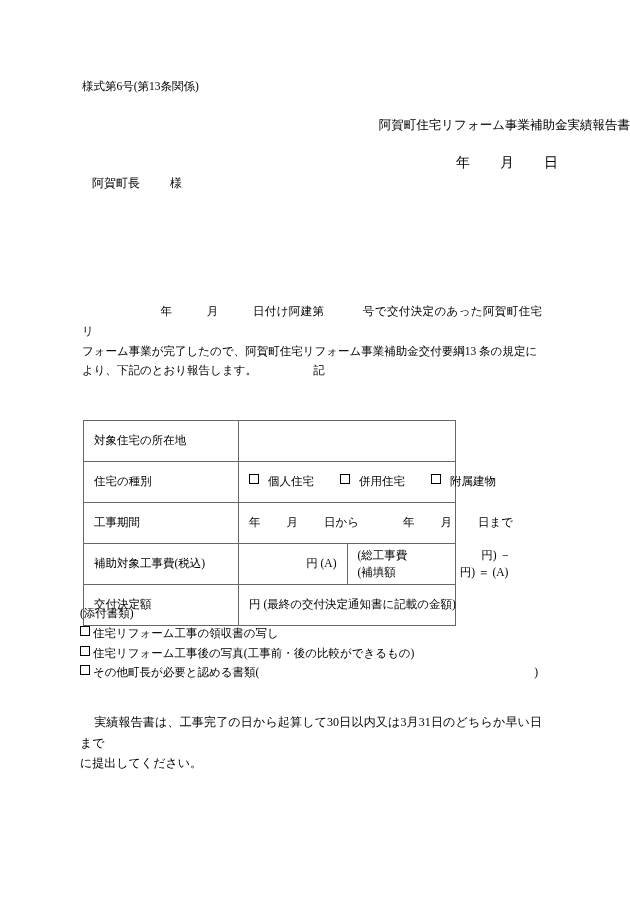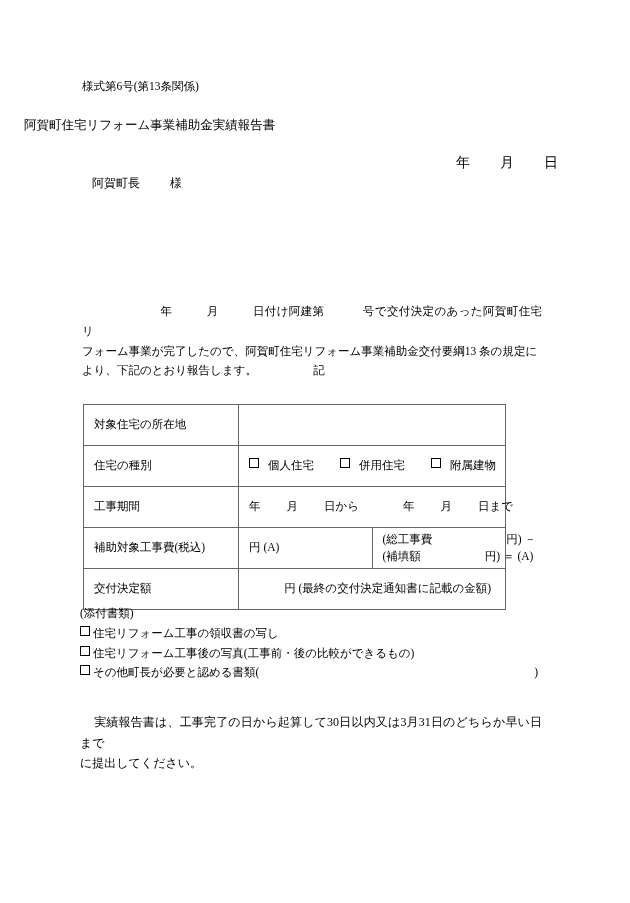--- a/index.html
+++ b/index.html
@@ -28,21 +28,21 @@
   
   #form-no {
     left: 82px;
     top: 78px;
     font-size: 11.5px;
   }
   #doc-title {
     left: 0;
     top: 116px;
     width: 630px;
-    text-align: left;
+    text-align: right;
     font-size: 12.5px;
     padding-left: 24px;
     box-sizing: border-box;
   }
 
   
   #date-line {
     left: 16px;
     top: 152px;
     width: 630px;
@@ -130,22 +130,22 @@
     width: 630px;
     text-align: center;
     font-size: 11.5px;
     padding-left: 8px;
     box-sizing: border-box;
   }
 
   
   #form-table {
     left: 83px;
-    top: 404px;
-    width: 423px;
+    top: 420px;
+    width: 373px;
     border-collapse: collapse;
     table-layout: fixed;
   }
   #form-table td {
     border: 1px solid #666666;
     font-size: 11.5px;
     padding: 0 10px;
     vertical-align: middle;
   }
   #form-table td.label-cell {
@@ -164,21 +164,21 @@
     border: 1px solid #000000;
     margin-right: 9px;
     vertical-align: 1px;
   }
   .period-cell { text-align: right; white-space: nowrap; padding-right: 14px !important; }
   .period-cell .sp { display: inline-block; width: 26px; }
   .period-cell .bigsp { display: inline-block; width: 44px; }
 
   td.cost-left {
     width: 136px;
-    text-align: left;
+    text-align: right;
     border-right: 1px solid #666666 !important;
   }
   td.cost-right {
     font-size: 11.5px;
     line-height: 1.45;
     padding: 3px 10px !important;
   }
   .cost-right .l1, .cost-right .l2 { white-space: nowrap; display: block; }
   .cost-right .fill1 { display: inline-block; width: 74px; }
   .cost-right .fill2 { display: inline-block; width: 64px; }

